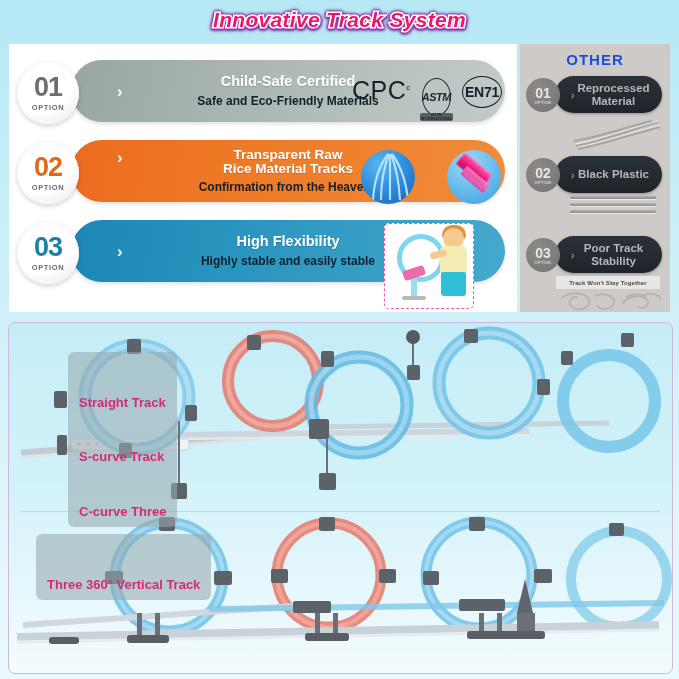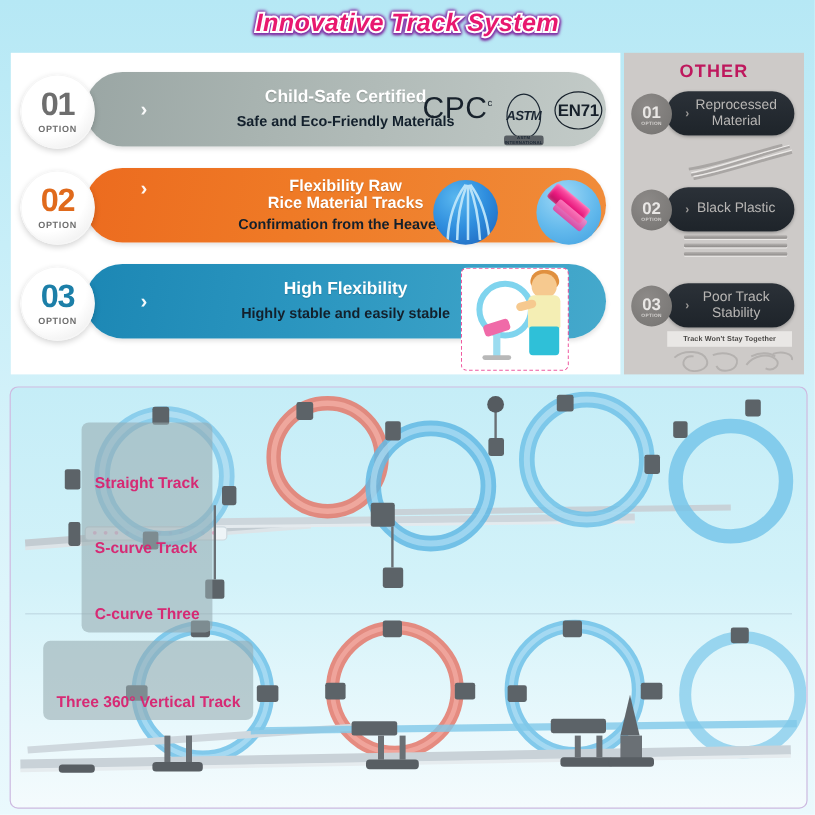--- a/index.html
+++ b/index.html
@@ -131,21 +131,21 @@
   .kid-stem{position:absolute;left:26px;top:46px;width:6px;height:28px;background:#9bdcf0;}
   .kid-pink{position:absolute;left:18px;top:44px;width:22px;height:10px;border-radius:3px;background:#f06aa8;transform:rotate(-18deg);}
   .kid-base{position:absolute;left:17px;top:72px;width:24px;height:4px;border-radius:2px;background:#b8b8b8;}
 
   
   .other-panel{
     position:absolute;left:520px;top:44px;width:150px;height:268px;
     background:#cdcac8;
   }
   .other-title{
-    text-align:center;font-size:15px;font-weight:bold;color:#be185d;
+    text-align:center;font-size:15px;font-weight:bold;color:#1d4ed8;
     letter-spacing:1px;padding-top:7px;
   }
   .o-row{position:absolute;left:0;width:100%;height:42px;}
   .o-row.o1{top:30px;}
   .o-row.o2{top:110px;}
   .o-row.o3{top:190px;}
   .o-num{
     position:absolute;left:6px;top:4px;width:34px;height:34px;border-radius:50%;
     background:radial-gradient(circle at 38% 32%,#8d8a88 0%,#7c7a78 70%,#6e6c6a 100%);
     display:flex;flex-direction:column;align-items:center;justify-content:center;
@@ -158,21 +158,21 @@
     background:linear-gradient(180deg,#2b3138 0%,#1e242a 100%);
     display:flex;align-items:center;justify-content:center;
     box-shadow:0 1px 3px rgba(0,0,0,.3);
   }
   .o-bub::before{
     content:"";position:absolute;left:-9px;top:11px;width:0;height:0;
     border-top:6px solid transparent;border-bottom:9px solid transparent;
     border-right:13px solid #232930;
   }
   .o-bub .t{
-    font-size:11.5px;font-weight:normal;color:#b9b7b5;text-align:center;line-height:1.06;
+    font-size:11.5px;font-weight:bold;color:#b9b7b5;text-align:center;line-height:1.06;
     padding-left:10px;
   }
   .o-chev{position:absolute;left:16px;top:50%;transform:translateY(-50%);color:#9c9a98;font-size:10px;font-weight:bold;}
 
   .o-curves{position:absolute;left:52px;top:76px;width:90px;height:30px;}
   .o-rods{position:absolute;left:50px;top:152px;width:86px;height:24px;}
   .o-rods i{display:block;height:3px;margin-bottom:4px;background:linear-gradient(180deg,#b5b2b0,#8e8b89);border-radius:1px;box-shadow:0 1px 0 #eceae8;}
   .o-cap{
     position:absolute;left:36px;top:232px;width:104px;height:13px;background:#e9e7e5;
     display:flex;align-items:center;justify-content:center;
@@ -221,21 +221,21 @@
     </div>
   </div>
 
   <div class="opt-row r2">
     <div class="num-circle">
       <div class="n" style="color:#e06a1c">02</div>
       <div class="lbl">OPTION</div>
     </div>
     <div class="bubble b2 r2row dark-sub">
       <span class="chev">›</span>
-      <div class="head two">Flexibility Raw</div>
+      <div class="head two">Transparent Raw</div>
       <div class="head two">Rice Material Tracks</div>
       <div class="sub">Confirmation from the Heavens</div>
     </div>
   </div>
 
   <div class="opt-row r3">
     <div class="num-circle">
       <div class="n" style="color:#1c7fa8">03</div>
       <div class="lbl">OPTION</div>
     </div>

